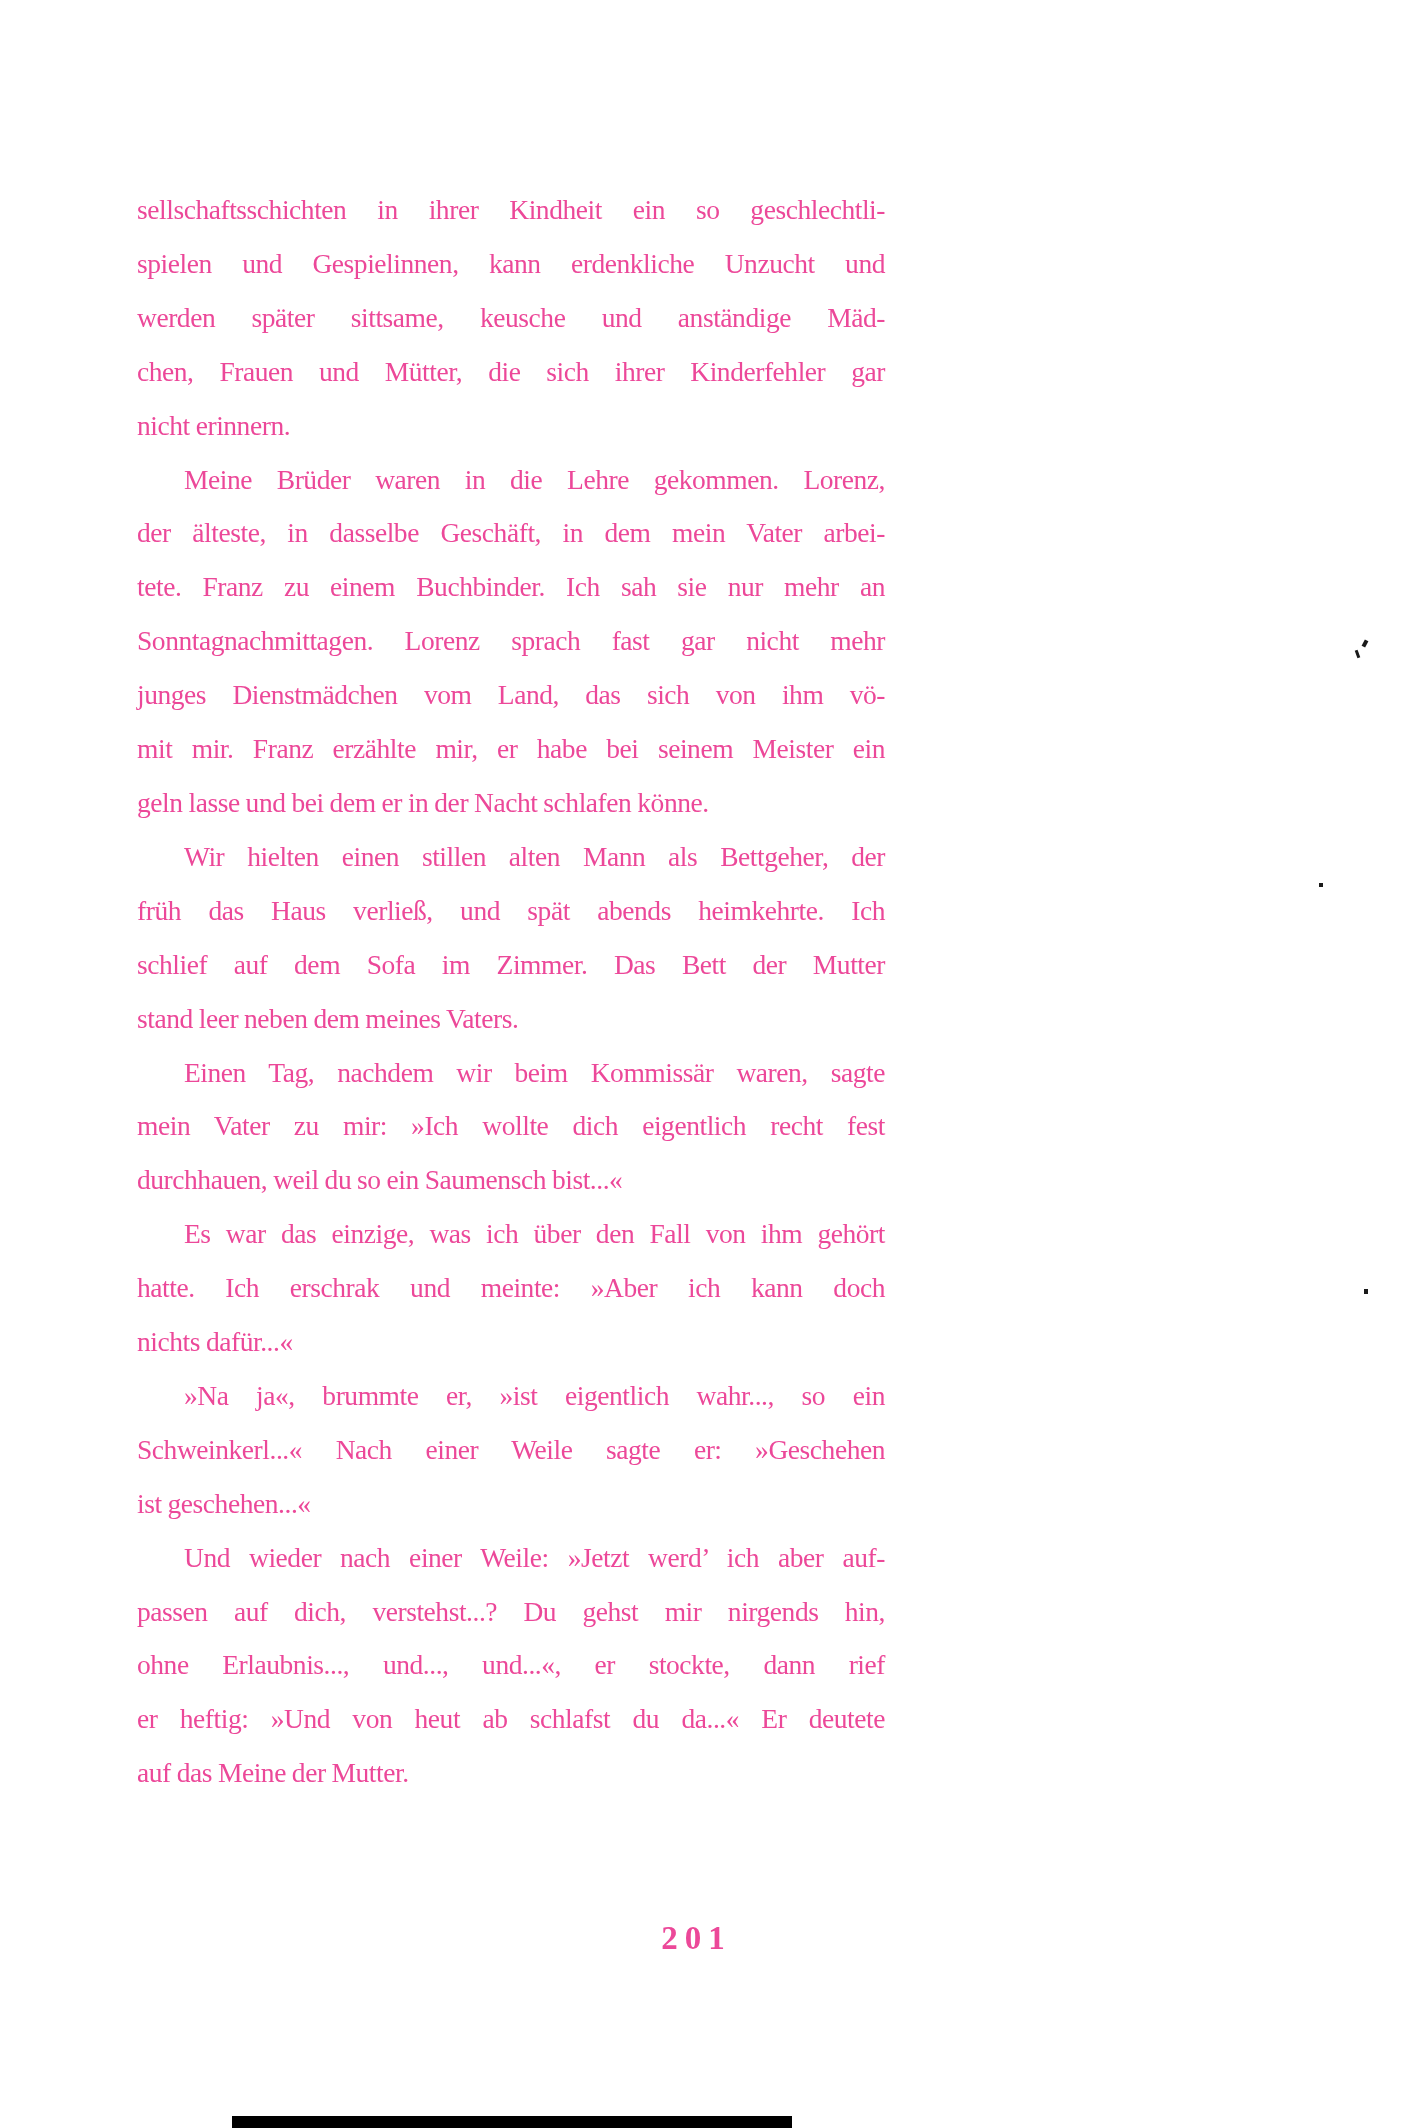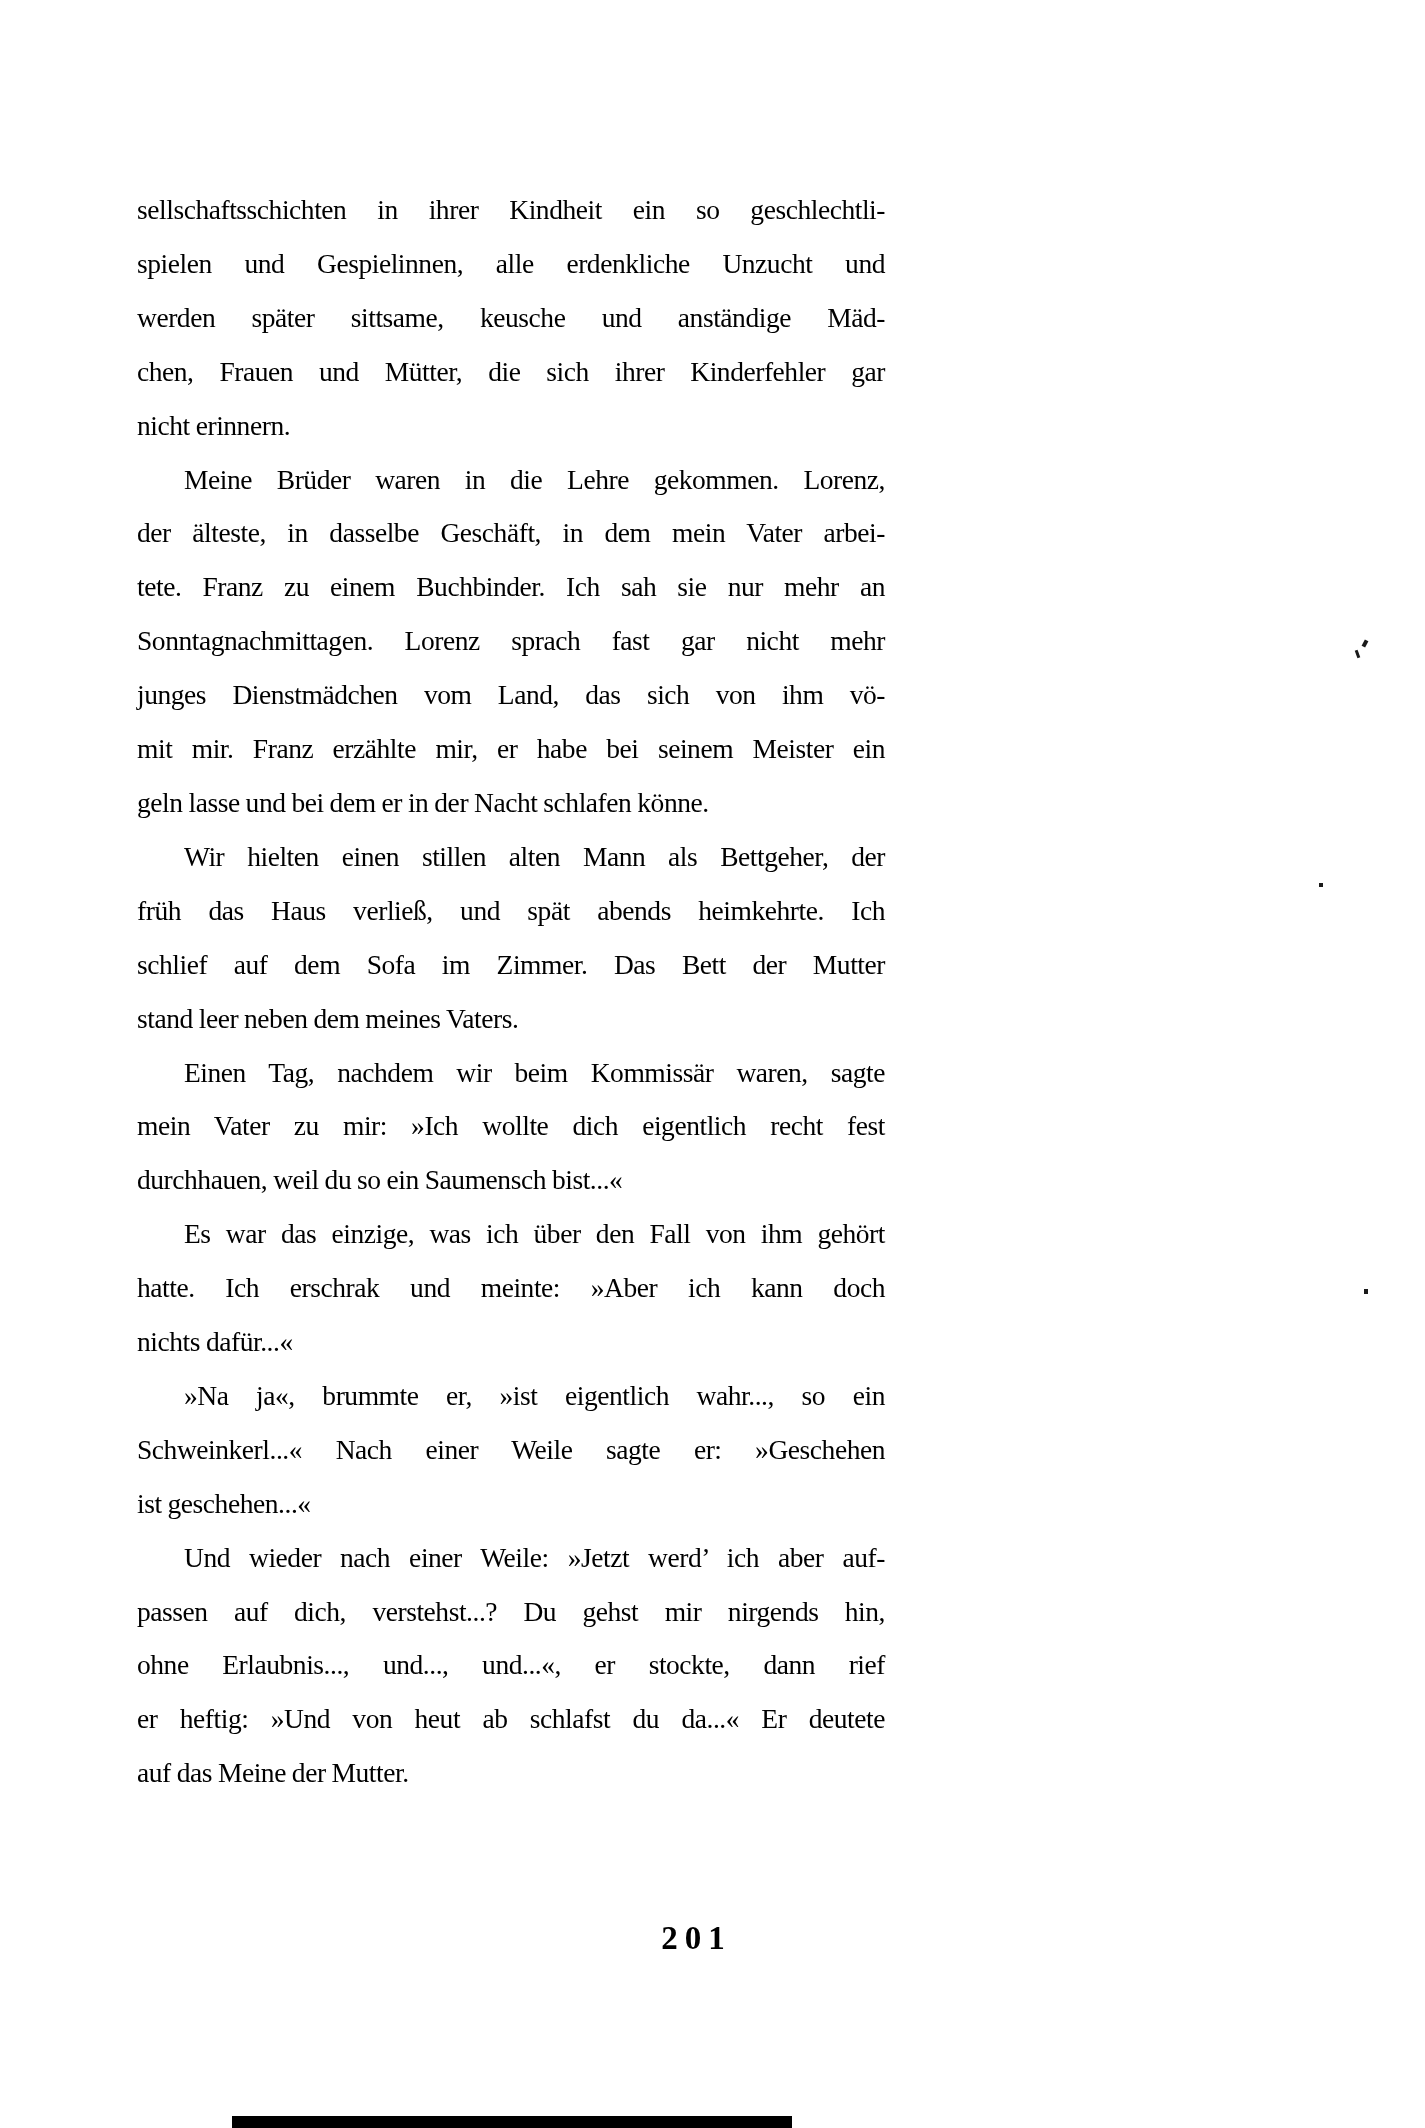--- a/index.html
+++ b/index.html
@@ -3,21 +3,21 @@
 <meta charset="utf-8">
 <style>
   html, body { margin: 0; padding: 0; background: #ffffff; }
   .page {
     position: relative;
     width: 1425px;
     height: 2128px;
     background: #ffffff;
     overflow: hidden;
     font-family: "Liberation Serif", serif;
-    color: #000000;
+    color: #ec4899;
   }
   .text-block {
     position: absolute;
     left: 137px;
     top: 183px;
     width: 748px;
   }
   .line {
     font-size: 27.5px;
     line-height: 53.9px;
@@ -49,21 +49,21 @@
   .speck-c  { left: 1364px; top: 1289px; width: 4px; height: 5px; }
   .edge-bar { position: absolute; left: 232px; top: 2116px; width: 560px; height: 12px; background: #000; }
 </style>
 </head>
 <body>
 
 <div class="page">
 
   <div class="text-block">
     <div class="line">sellschaftsschichten in ihrer Kindheit ein so geschlechtli-</div>
-    <div class="line">spielen und Gespielinnen, alle erdenkliche Unzucht und</div>
+    <div class="line">spielen und Gespielinnen, kann erdenkliche Unzucht und</div>
     <div class="line">werden später sittsame, keusche und anständige Mäd-</div>
     <div class="line">chen, Frauen und Mütter, die sich ihrer Kinderfehler gar</div>
     <div class="line fl">nicht erinnern.</div>
     <div class="line in">Meine Brüder waren in die Lehre gekommen. Lorenz,</div>
     <div class="line">der älteste, in dasselbe Geschäft, in dem mein Vater arbei-</div>
     <div class="line">tete. Franz zu einem Buchbinder. Ich sah sie nur mehr an</div>
     <div class="line">Sonntagnachmittagen. Lorenz sprach fast gar nicht mehr</div>
     <div class="line">junges Dienstmädchen vom Land, das sich von ihm vö-</div>
     <div class="line">mit mir. Franz erzählte mir, er habe bei seinem Meister ein</div>
     <div class="line fl">geln lasse und bei dem er in der Nacht schlafen könne.</div>

